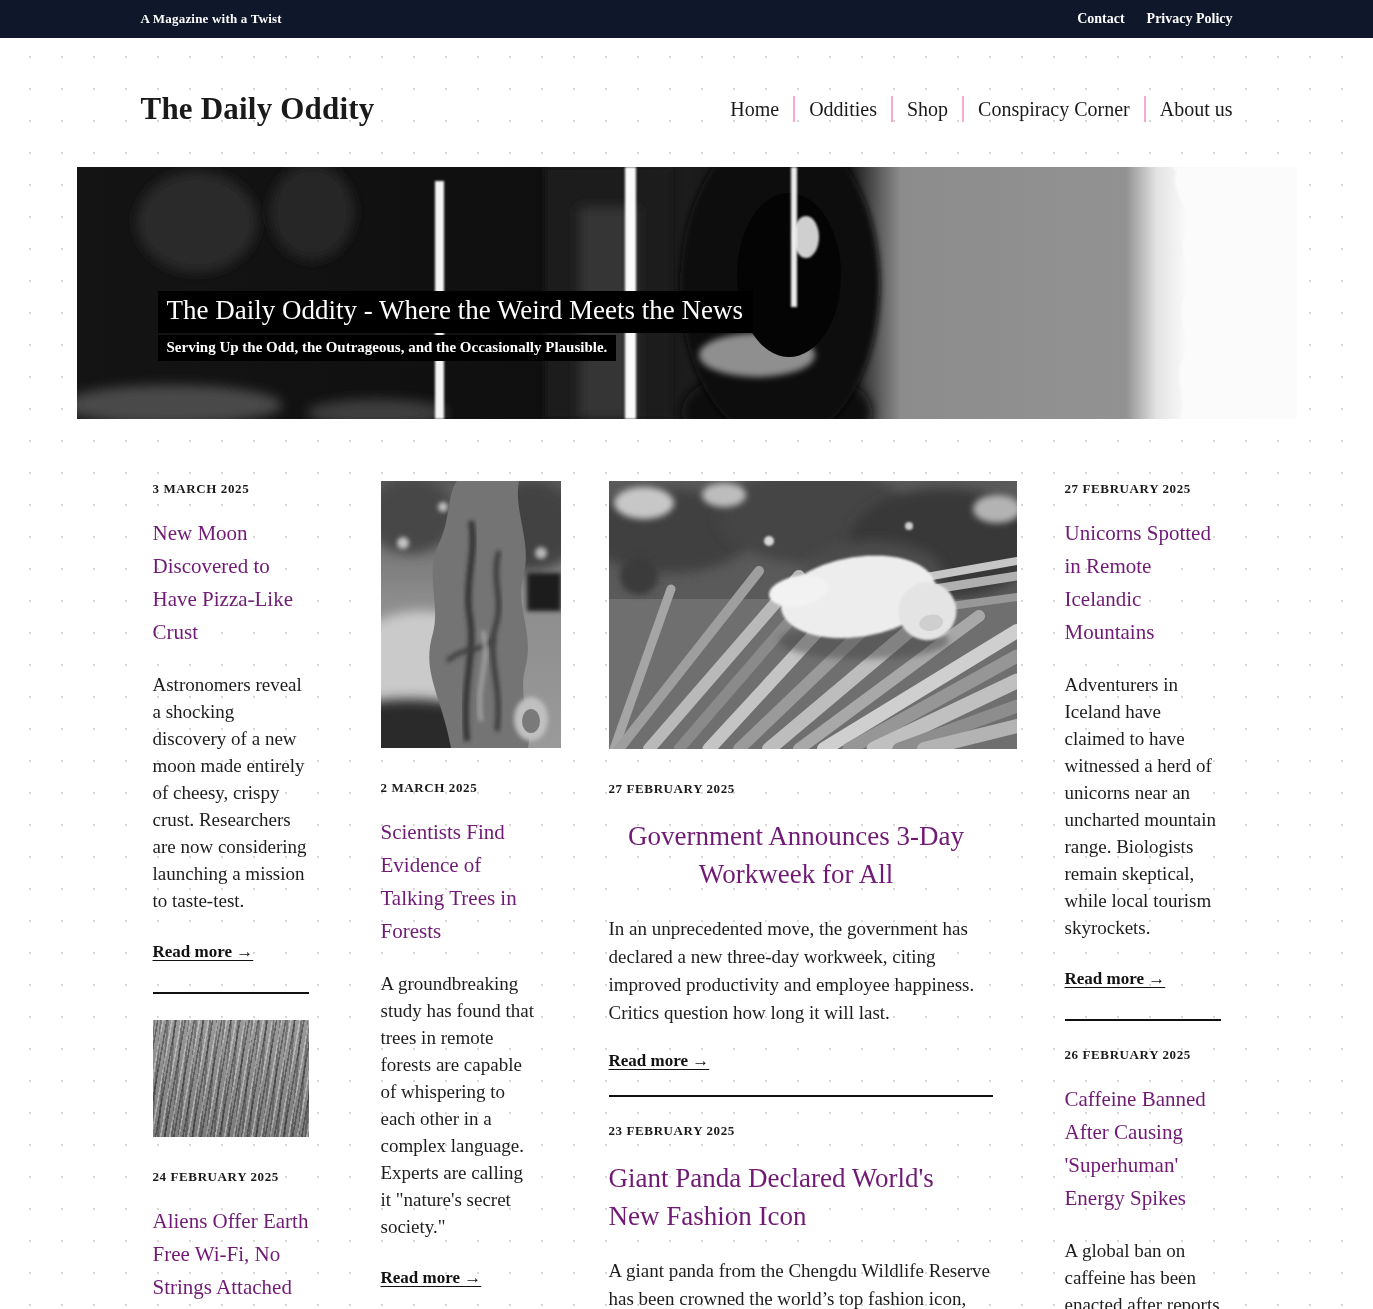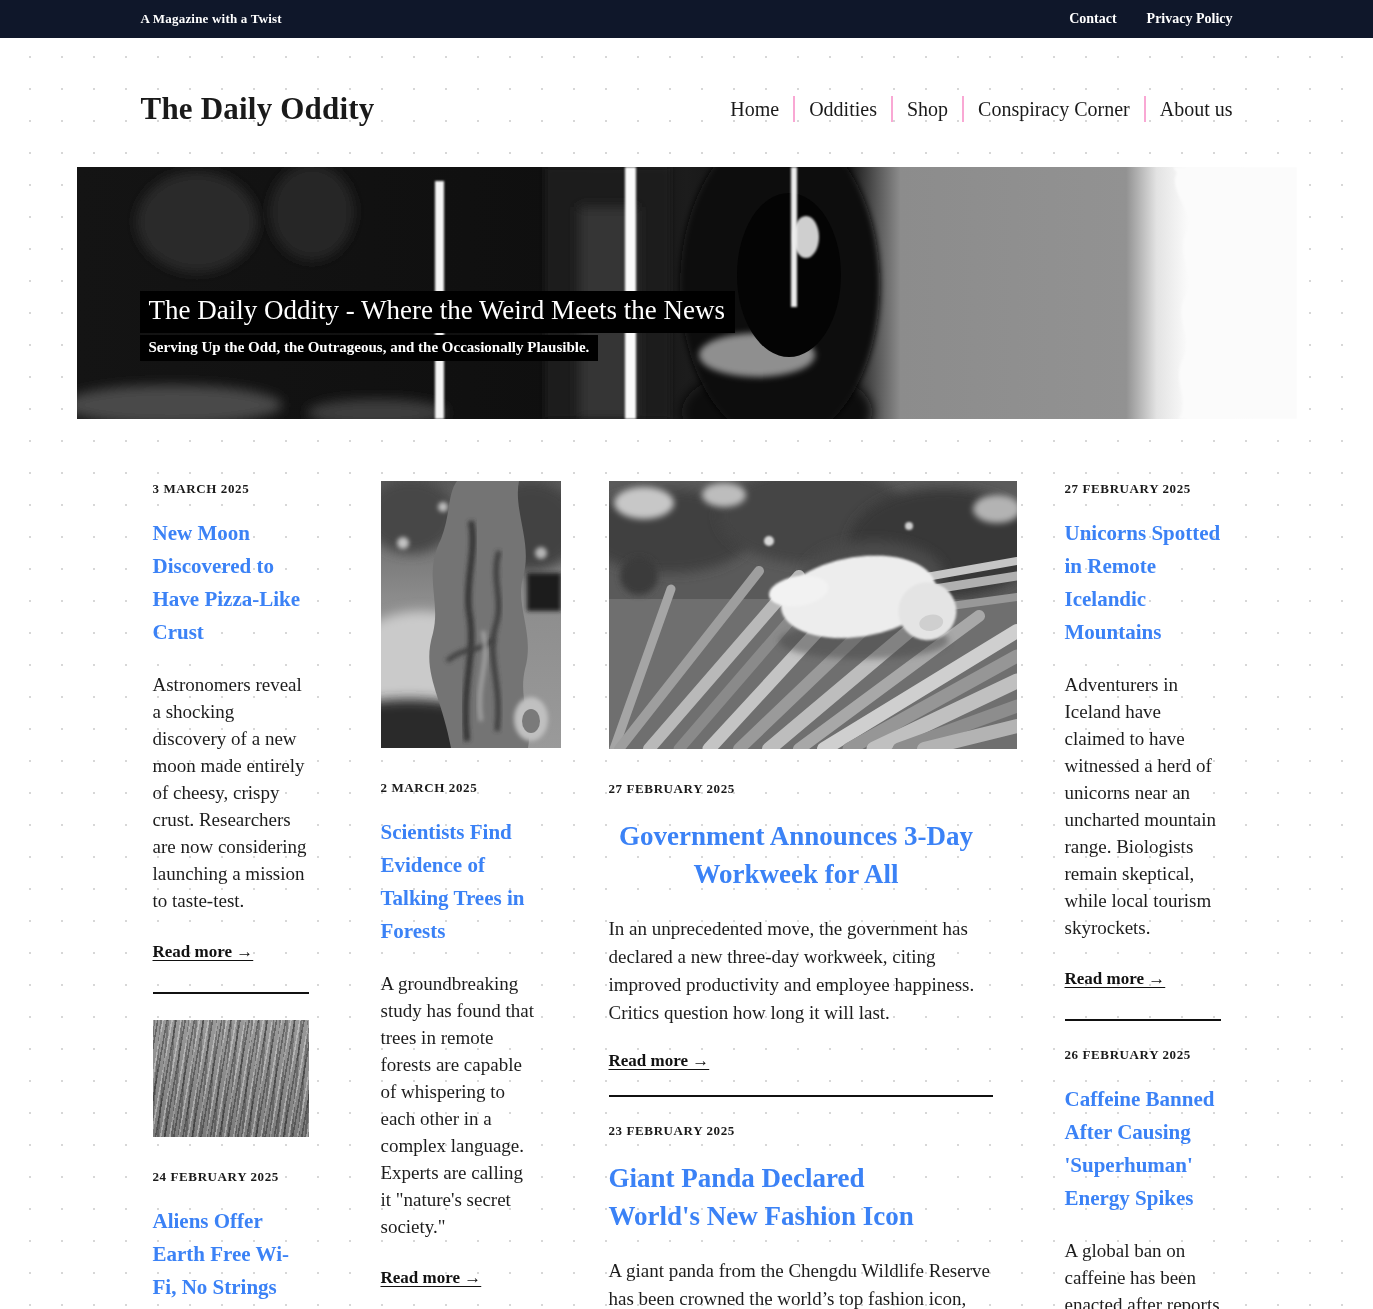--- a/index.html
+++ b/index.html
@@ -16,39 +16,39 @@
   a { color: inherit; text-decoration: none; cursor: pointer; }
 
   
   .topbar { background: #0f172a; height: 38px; }
   .topbar-inner {
     width: 1092px; margin: 0 auto; height: 100%;
     display: flex; align-items: center; justify-content: space-between;
     color: #fff;
   }
   .tagline { font-size: 13px; font-weight: bold; letter-spacing: .2px; }
-  .topbar-links { display: flex; gap: 30px; font-size: 14px; font-weight: bold; }
+  .topbar-links { display: flex; gap: 22px; font-size: 14px; font-weight: bold; }
 
   
   .header { height: 117px; }
   .header-inner {
     width: 1092px; margin: 12px auto; height: 100%;
     display: flex; align-items: center; justify-content: space-between;
   }
   .site-title { font-size: 31px; font-weight: bold; letter-spacing: .2px; }
   .nav { display: flex; align-items: flex-end; font-size: 20px; }
   .nav .nav-item { line-height: 26px; padding: 0 14px; display: block; }
   .nav .nav-item:first-child { padding-left: 0; }
   .nav .nav-item:last-child { padding-right: 0; }
   .nav .nav-item + .nav-item { border-left: 2px solid #f9a8d4; }
 
   
   .hero { width: 1220px; height: 252px; margin: 0 auto; position: relative; }
   .hero svg { position: absolute; inset: 0; display: block; }
-  .hero-caption { position: absolute; left: 63px; top: 124px; }
+  .hero-caption { position: absolute; left: 81px; top: 124px; }
   .hero-title {
     display: inline-block; background: #000; color: #fff;
     font-size: 27px; line-height: 1.15; padding: 4px 10px 7px 9px;
   }
   .hero-sub-row { margin-top: 2px; }
   .hero-sub {
     display: inline-block; background: #000; color: #fff; font-weight: bold;
     font-size: 15px; line-height: 1.2; padding: 3px 9px 5px 9px;
   }
 
@@ -59,22 +59,22 @@
     column-gap: 48px; align-items: start;
   }
   .card { margin: 12px; }
   .thumb { width: 100%; display: block; margin: 0 0 32px; }
   .thumb svg { display: block; }
   .date {
     font-size: 13px; font-weight: bold; letter-spacing: .6px;
     line-height: 16px; margin: 0 0 20px;
   }
   .headline {
-    font-size: 21px; line-height: 33px; font-weight: bold; margin: 0 0 22px;
-    color: #3b82f6;
+    font-size: 21px; line-height: 33px; font-weight: normal; margin: 0 0 22px;
+    color: #701a75;
   }
   .col-wide .headline { font-size: 27px; line-height: 38px; }
   .headline.mw375 { max-width: 375px; text-align: center; }
   .headline.mw330 { max-width: 330px; }
   .excerpt { font-size: 19px; line-height: 27px; margin: 0 0 28px; color: #1d1d1d; }
   .col-wide .excerpt { line-height: 28px; margin-bottom: 24px; }
   .read-more {
     display: inline-block; font-size: 17px; font-weight: bold;
     text-decoration: underline; text-underline-offset: 3px; color: #111;
   }

